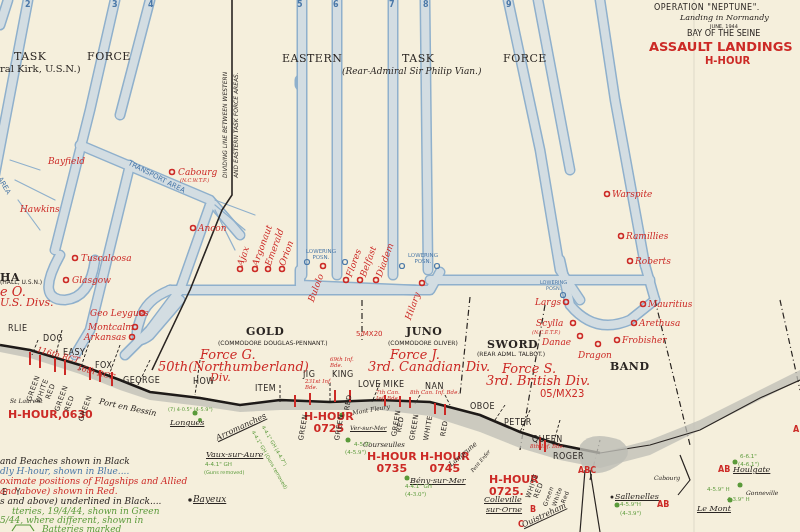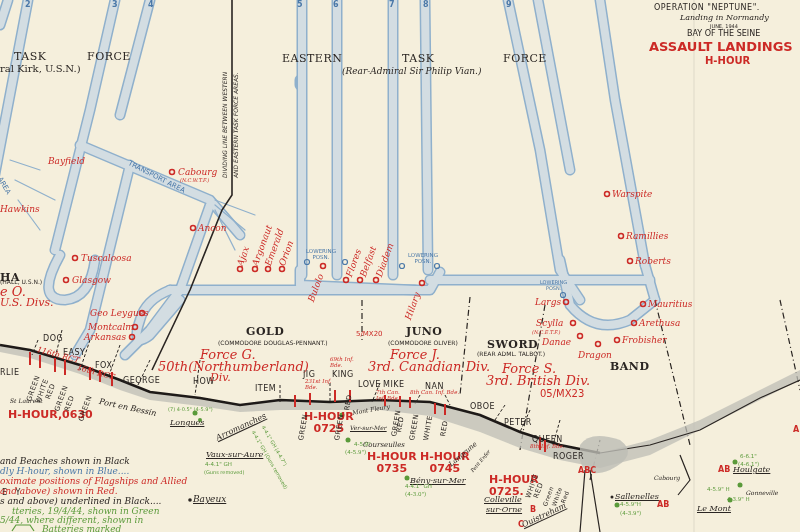--- a/index.html
+++ b/index.html
@@ -234,21 +234,21 @@
 <div class="lbl blk sans" style="font-size:6px;font-style:italic;transform:rotate(-90deg);transform-origin:left top;position:absolute;top:178px;left:233px;">AND EASTERN TASK FORCE AREAS.</div>
 
 <div class="lbl blu sans" style="left:130px;top:160px;font-size:7px;transform:rotate(27deg);transform-origin:left top;">TRANSPORT AREA</div>
 <div class="lbl blu sans" style="left:2px;top:176px;font-size:7px;transform:rotate(60deg);transform-origin:left top;">AREA</div>
 
 <div class="lbl blu sans" style="left:306px;top:248px;font-size:5.5px;text-align:center;line-height:1.1;"><span>LOWERING</span><br><span>POSN.</span></div>
 <div class="lbl blu sans" style="left:408px;top:252px;font-size:5.5px;text-align:center;line-height:1.1;"><span>LOWERING</span><br><span>POSN.</span></div>
 <div class="lbl blu sans" style="left:540px;top:280px;font-size:5px;text-align:center;line-height:1.1;"><span>LOWERING</span><br><span>POSN.</span></div>
 
 <div class="lbl ship" style="left:0;top:157px;margin-left:48px;">Bayfield</div>
-<div class="lbl ship" style="left:0;top:205px;">Hawkins</div>
+<div class="lbl ship" style="left:0;top:205px;padding-left:20px;">Hawkins</div>
 <div class="lbl ship" style="left:178px;top:168px;">Cabourg</div>
 <div class="lbl ship" style="left:180px;top:178px;font-size:5px;">(N.C.W.T.F.)</div>
 <div class="lbl ship" style="left:198px;top:224px;">Ancon</div>
 <div class="lbl ship" style="left:81px;top:254px;">Tuscaloosa</div>
 <div class="lbl ship" style="left:72px;top:276px;">Glasgow</div>
 <div class="lbl ship" style="left:90px;top:309px;">Geo Leygues</div>
 <div class="lbl ship" style="left:88px;top:323px;">Montcalm</div>
 <div class="lbl ship" style="left:84px;top:333px;">Arkansas</div>
 <div class="lbl ship" style="left:236px;top:264px;transform:rotate(-70deg);transform-origin:left top;">Ajax</div>
 <div class="lbl ship" style="left:251px;top:264px;transform:rotate(-70deg);transform-origin:left top;">Argonaut</div>
@@ -289,21 +289,21 @@
 <div class="lbl red sans" style="left:356px;top:331px;font-size:7px;">5/MX20</div>
 
 <div class="lbl sector" style="left:487px;top:339px;">SWORD</div>
 <div class="lbl cmdr" style="left:477px;top:351px;">(REAR ADML. TALBOT.)</div>
 <div class="lbl force" style="left:502px;top:362px;">Force S.</div>
 <div class="lbl force" style="left:486px;top:374px;">3rd. British Div.</div>
 <div class="lbl red sans" style="left:540px;top:389px;font-size:10px;">05/MX23</div>
 
 <div class="lbl sector" style="left:610px;top:361px;">BAND</div>
 
-<div class="lbl beach" style="left:0;top:325px;margin-top:44px;">RLIE</div>
+<div class="lbl beach" style="left:8px;top:325px;">RLIE</div>
 <div class="lbl beach" style="left:43px;top:335px;">DOG</div>
 <div class="lbl beach" style="left:63px;top:349px;">EASY</div>
 <div class="lbl beach" style="left:95px;top:362px;">FOX</div>
 <div class="lbl beach" style="left:123px;top:377px;">GEORGE</div>
 <div class="lbl beach" style="left:193px;top:378px;">HOW</div>
 <div class="lbl beach" style="left:255px;top:385px;">ITEM</div>
 <div class="lbl beach" style="left:303px;top:371px;">JIG</div>
 <div class="lbl beach" style="left:332px;top:371px;">KING</div>
 <div class="lbl beach" style="left:358px;top:381px;">LOVE</div>
 <div class="lbl beach" style="left:383px;top:381px;">MIKE</div>

